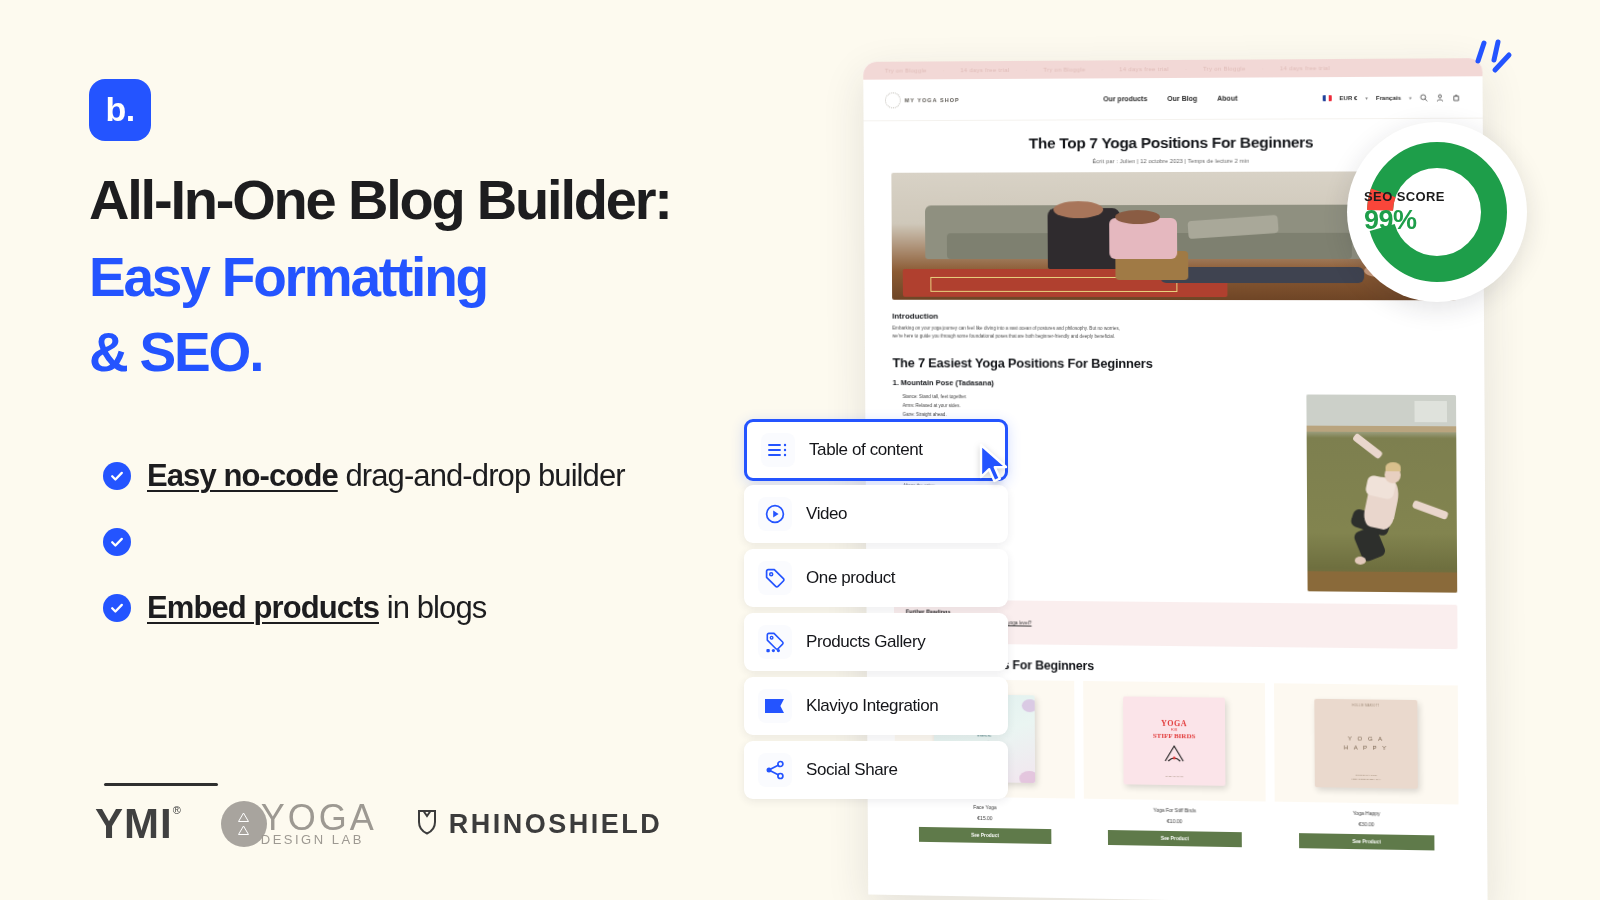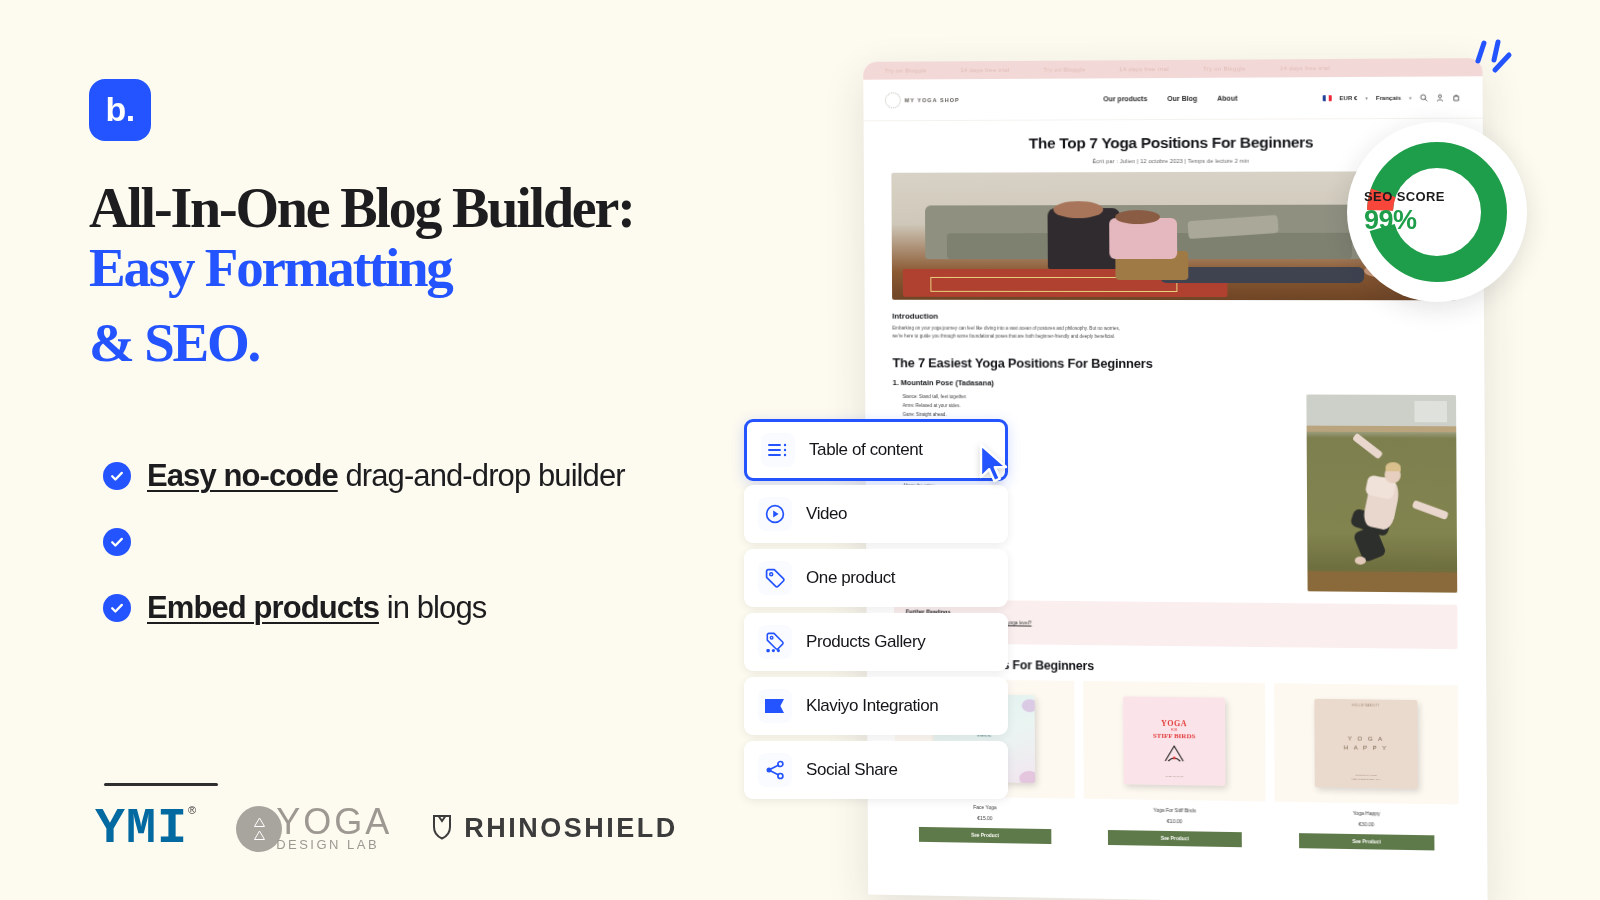--- a/index.html
+++ b/index.html
@@ -17,27 +17,27 @@
     position: absolute; left: 89px; top: 79px;
     width: 62px; height: 62px; border-radius: 16px;
     background: #2454ff;
     display: flex; align-items: center; justify-content: center;
   }
   .brand-logo-text {
     color: #ffffff; font-size: 34px; font-weight: 700;
     letter-spacing: -0.5px; line-height: 1; margin-top: -3px;
   }
 
-  .headline { position: absolute; left: 89px; top: 180px; width: 800px; font-family: Liberation Serif, serif; }
+  .headline { position: absolute; left: 89px; top: 172px; width: 800px; }
   .headline-line {
     font-size: 55px; font-weight: 700; letter-spacing: -2.2px;
     line-height: 1.0; color: #1d1d1f; white-space: nowrap;
   }
   .headline-line.l1 { font-size: 56px; }
-  .headline-line.accent { color: #2454ff; margin-top: 4px; }
+  .headline-line.accent { color: #2454ff; margin-top: 22px; }
   .headline-line.accent2 { color: #2454ff; margin-top: 20px; }
 
   .bullets { position: absolute; left: 103px; top: 452px; }
   .bullet-row { display: flex; align-items: center; height: 48px; margin-bottom: 18px; }
   .bullet-check {
     width: 28px; height: 28px; border-radius: 50%;
     background: #2454ff; flex: 0 0 28px;
     display: flex; align-items: center; justify-content: center;
     margin-right: 16px;
   }
@@ -50,21 +50,21 @@
 
   .logo-rule {
     position: absolute; left: 104px; top: 783px;
     width: 114px; height: 3px; background: #2f2f2f; border-radius: 2px;
   }
 
   .partner-logos { position: absolute; left: 95px; top: 800px; display: flex; align-items: center; gap: 40px; }
   .partner { display: flex; align-items: center; color: #4a4a4a; }
 
   .ymi-wrap { display: flex; align-items: flex-start; }
-  .ymi-text { font-family: Liberation Mono, monospace; font-size: 50px; font-weight: 700; color: #0369a1; letter-spacing: 1px; }
+  .ymi-text { font-family: Liberation Sans, sans-serif; font-size: 42px; font-weight: 700; color: #404040; letter-spacing: 1px; }
   .ymi-reg { font-size: 11px; color: #3c3c3c; margin-top: 4px; }
 
   .ydl-wrap { display: flex; align-items: center; gap: 2px; }
   .ydl-circle {
     width: 46px; height: 46px; border-radius: 50%; background: #a8a49e;
     display: flex; flex-direction: column; align-items: center; justify-content: center; gap: 2px;
   }
   .ydl-right { display: flex; flex-direction: column; margin-left: -8px; }
   .ydl-yoga { font-size: 36px; letter-spacing: 3px; color: #9d9992; font-weight: 300; line-height: 0.95; font-family: "Liberation Sans", sans-serif;}
   .ydl-sub { font-size: 13px; letter-spacing: 2.5px; color: #9d9992; text-align: left; margin-top: -3px; }

